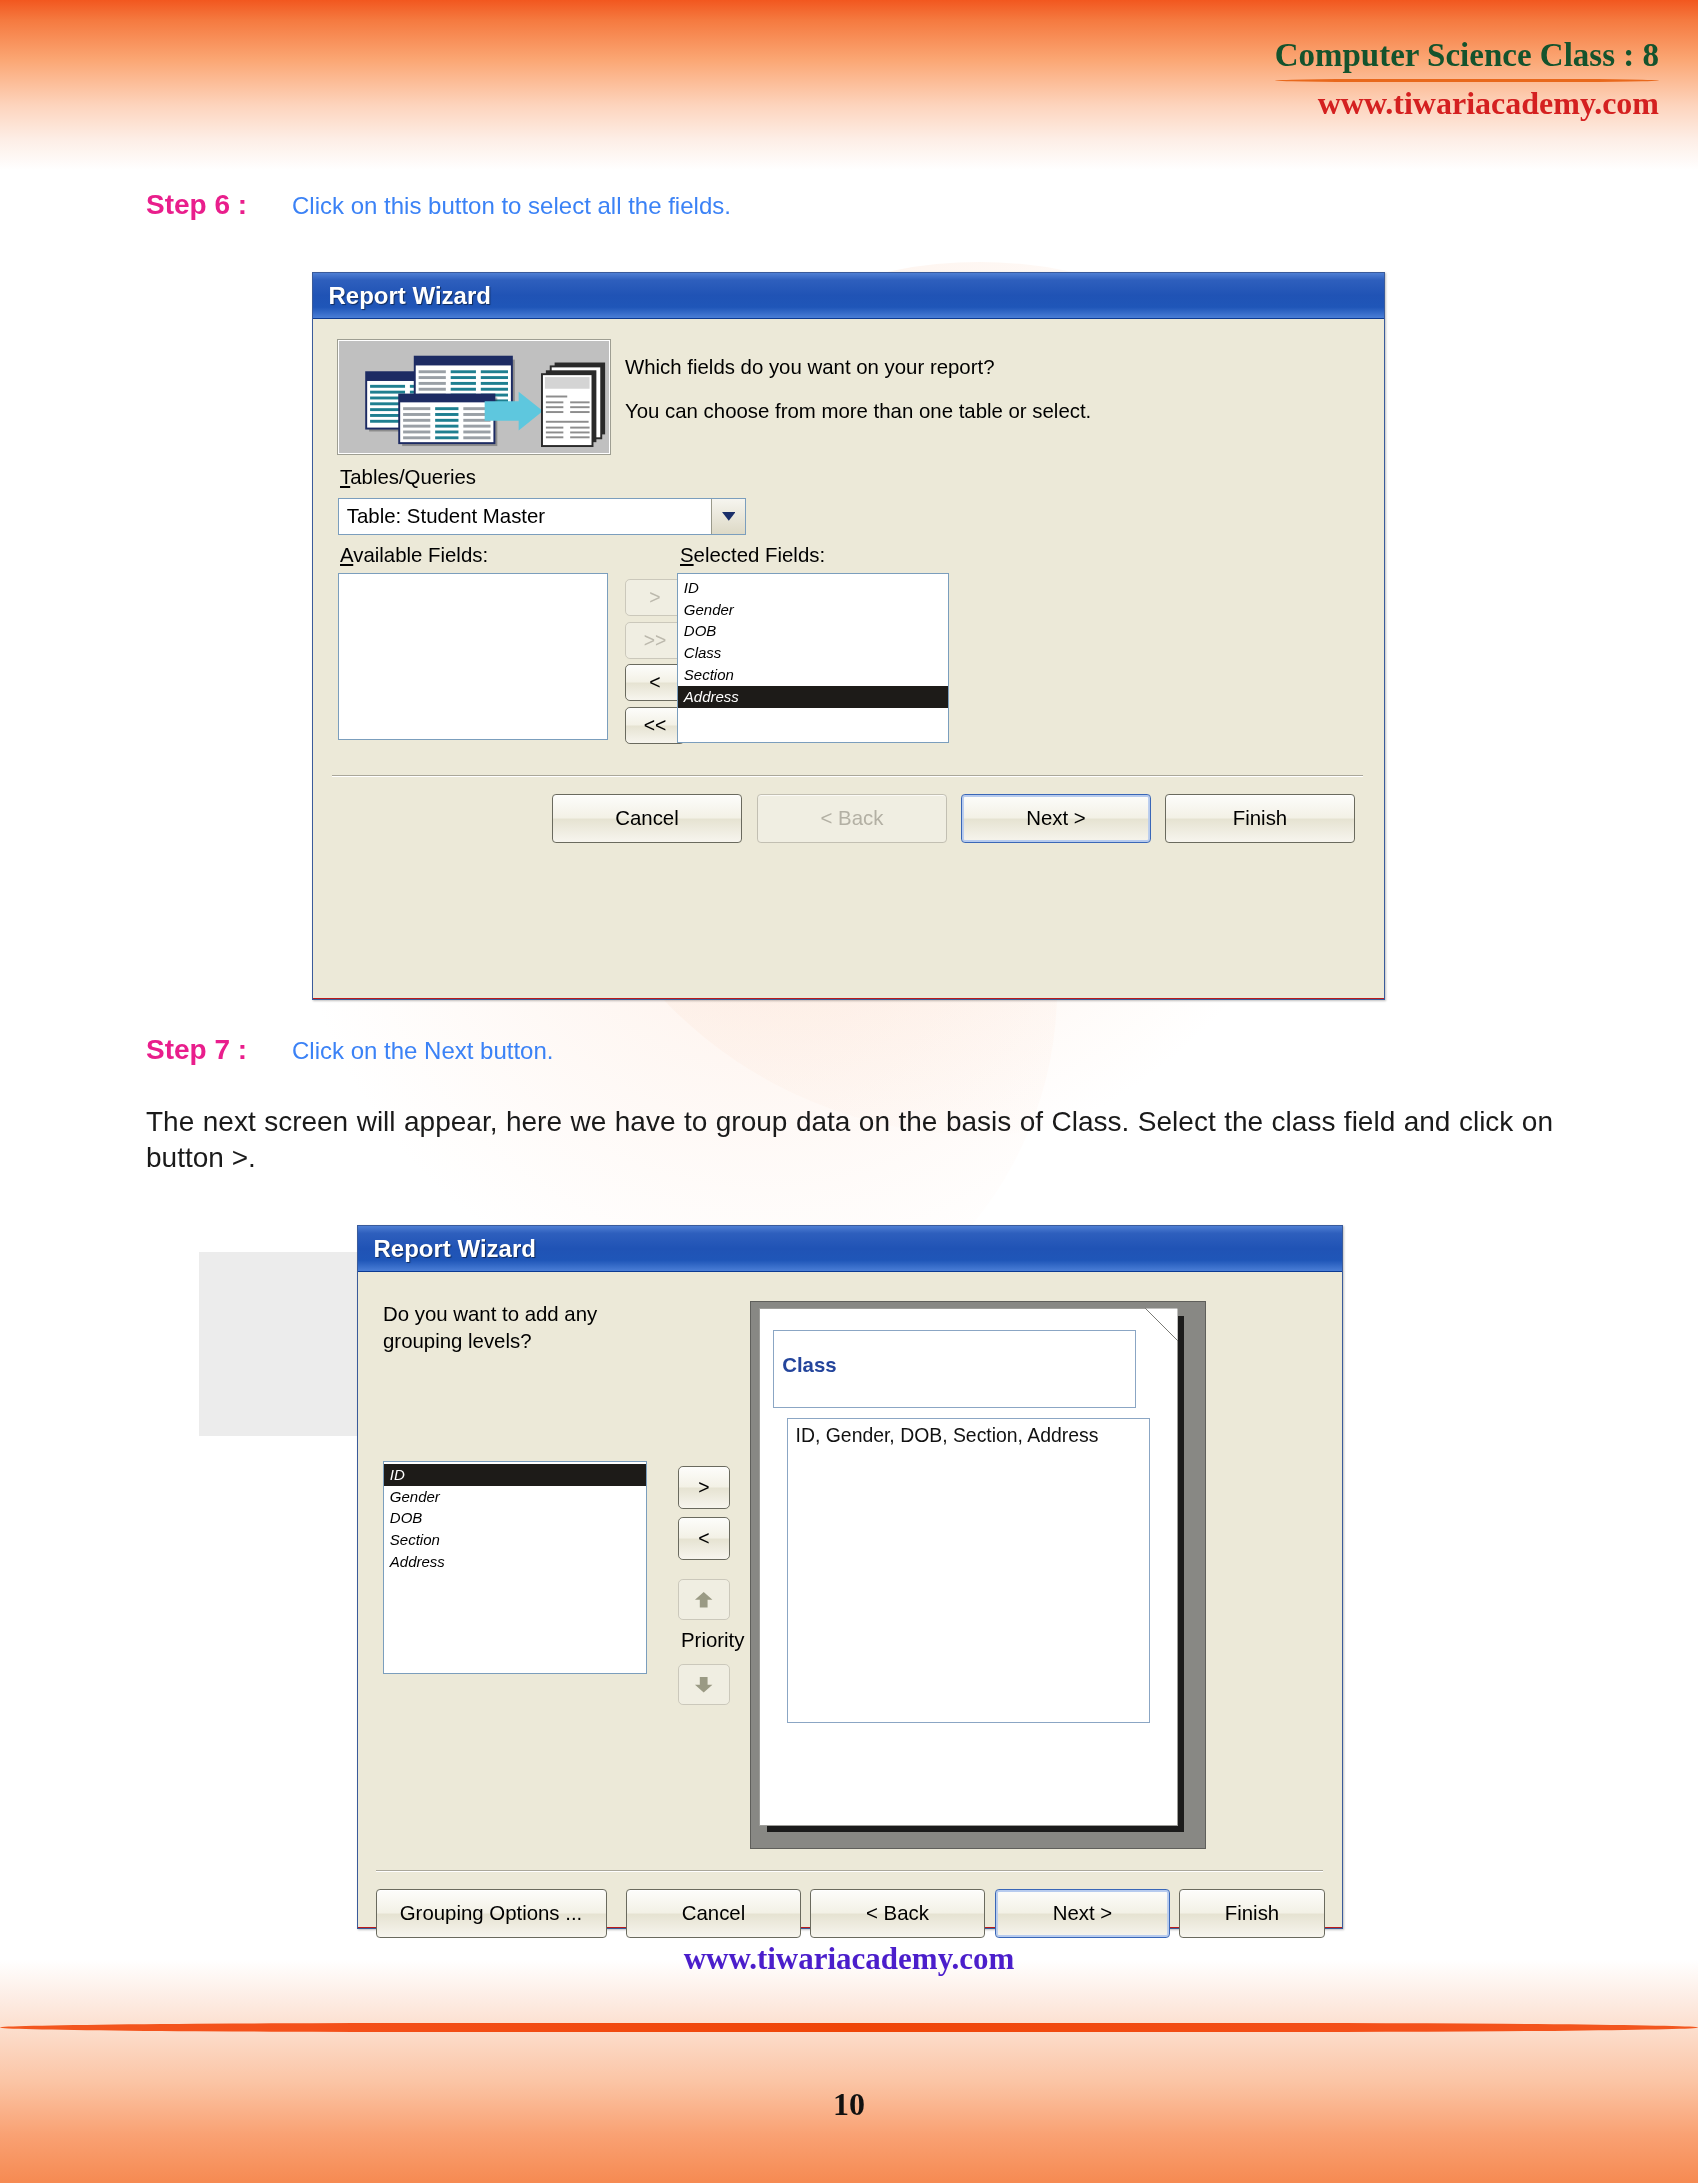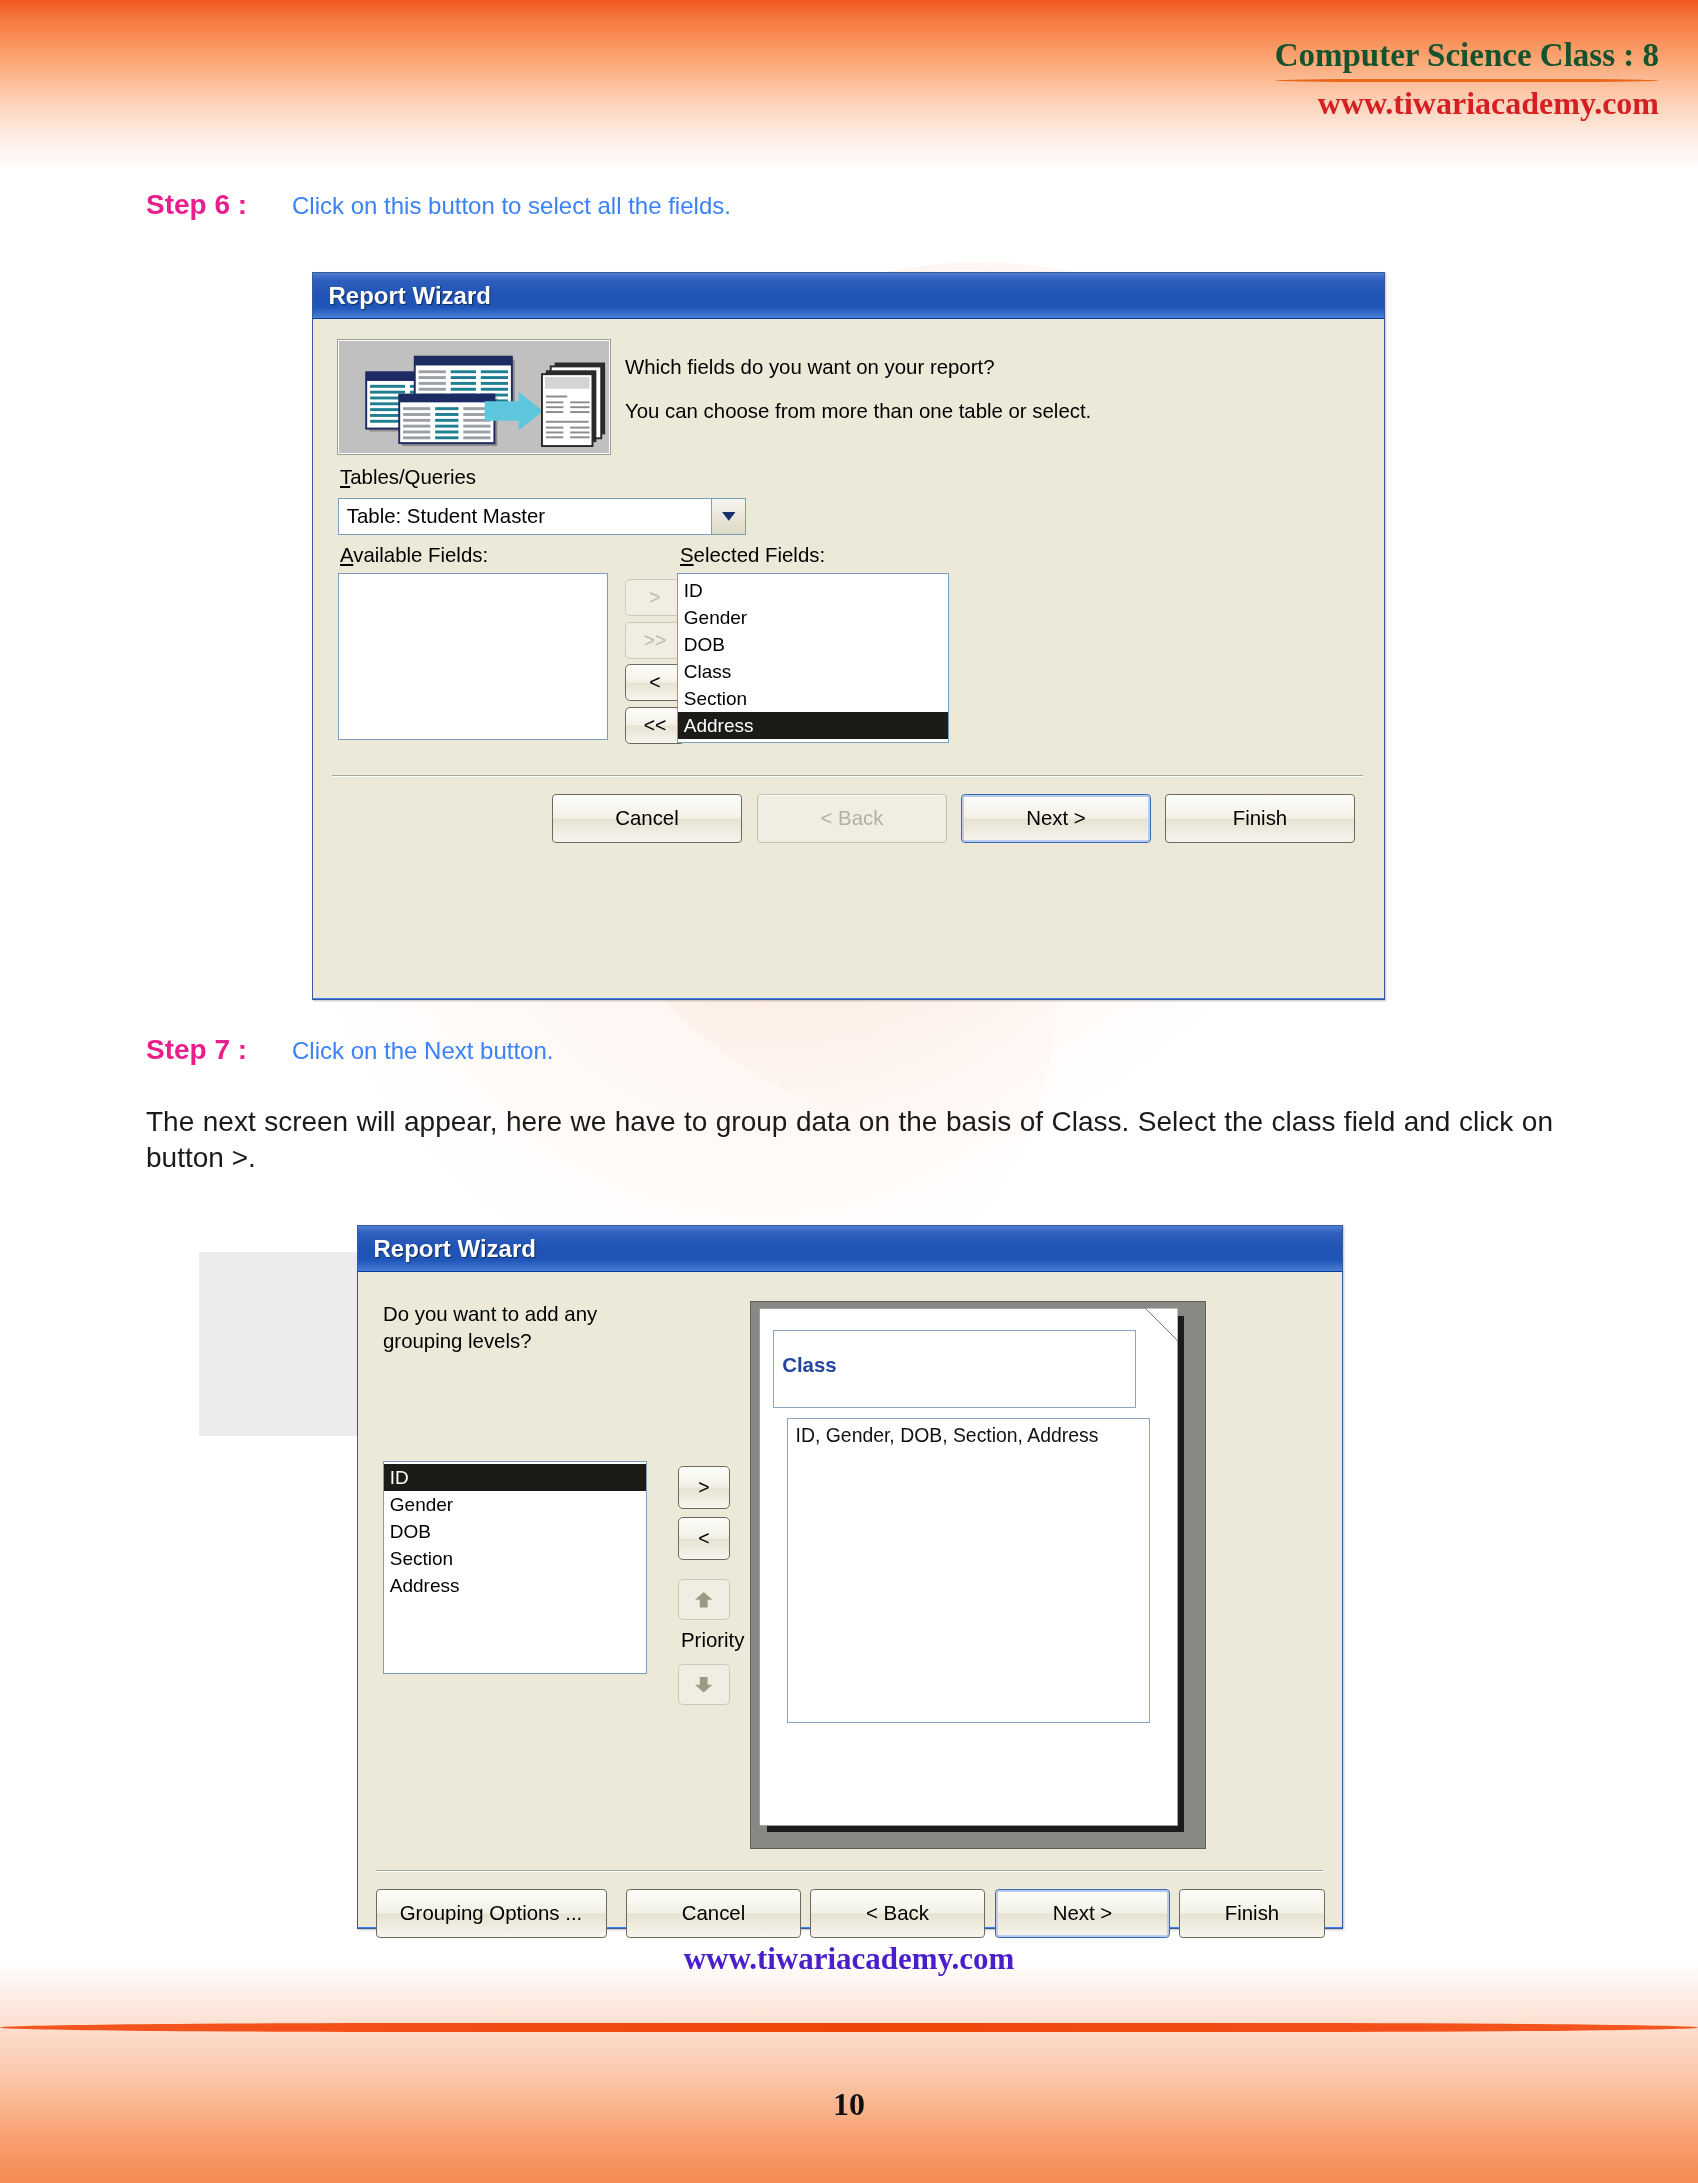--- a/index.html
+++ b/index.html
@@ -68,21 +68,21 @@
   .step-row{position:absolute;display:flex;align-items:baseline;}
   .step-label{
     color:#e91e8c;font-weight:bold;font-size:28px;width:146px;flex:0 0 146px;
   }
   .step-text{color:#3b82f6;font-size:24px;}
   .para{
     position:absolute;color:#1a1a1a;font-size:28px;line-height:1.28;
     text-align:justify;
   }
   
-  .dlg{position:absolute;background:#3b82f6;border:1px solid #3a5b9b;box-shadow:1px 1px 1.9px rgba(0,0,0,.25);}
+  .dlg{position:absolute;background:#b91c1c;border:1px solid #3a5b9b;box-shadow:1px 1px 1.9px rgba(0,0,0,.25);}
   .dlg-title{
     height:45px;display:flex;align-items:center;
     background:linear-gradient(to bottom,#4f7fd4 0%,#2e5fbd 16%,#2053b5 50%,#1f56b8 76%,#4a7ed6 100%);
     color:#fff;font-weight:bold;font-size:24px;padding-left:15.5px;
     text-shadow:1px 1px 1px rgba(0,0,0,.5);
     border-bottom:1px solid #0c3a92;
   }
   .dlg-body{position:relative;background:#ece9d8;}
   
   .w-txt{font-size:20.4px;color:#000;font-family:"Liberation Sans", sans-serif;}
@@ -93,21 +93,21 @@
     border:1px solid #6a6a5e;border-radius:3.9px;
     font-size:20.4px;color:#000;display:flex;align-items:center;justify-content:center;
     box-shadow:0 1px 0 rgba(255,255,255,.7) inset;
   }
   .btn.disabled{color:#b3b0a4;border-color:#c2bfb2;background:#f0eee2;}
   .btn.default{
     border:1px solid #3a67b7;box-shadow:0 0 0 1.9px #b7cbee inset;
   }
   
   .listbox{background:#fff;border:1px solid #7b9ebd;overflow:hidden;}
-  .listbox .item{font-size:19px;color:#000;padding:1px 5.8px;line-height:1.32;}
+  .listbox .item{font-size:15px;color:#000;padding:1px 5.8px;line-height:1.32;font-style:italic;}
   .listbox .item.sel{background:#1d1b18;color:#fff;}
   
   .sbtn{
     width:58px;height:35px;border:1px solid #6a6a5e;border-radius:4.9px;
     background:linear-gradient(to bottom,#fdfdfb 0%,#f3f1e6 48%,#e6e3d2 52%,#f7f5ee 100%);
     display:flex;align-items:center;justify-content:center;font-size:19.4px;color:#000;
   }
   .sbtn.disabled{color:#bcb9ad;border-color:#cbc8bb;background:#f0eee2;}
   
   .combo{

